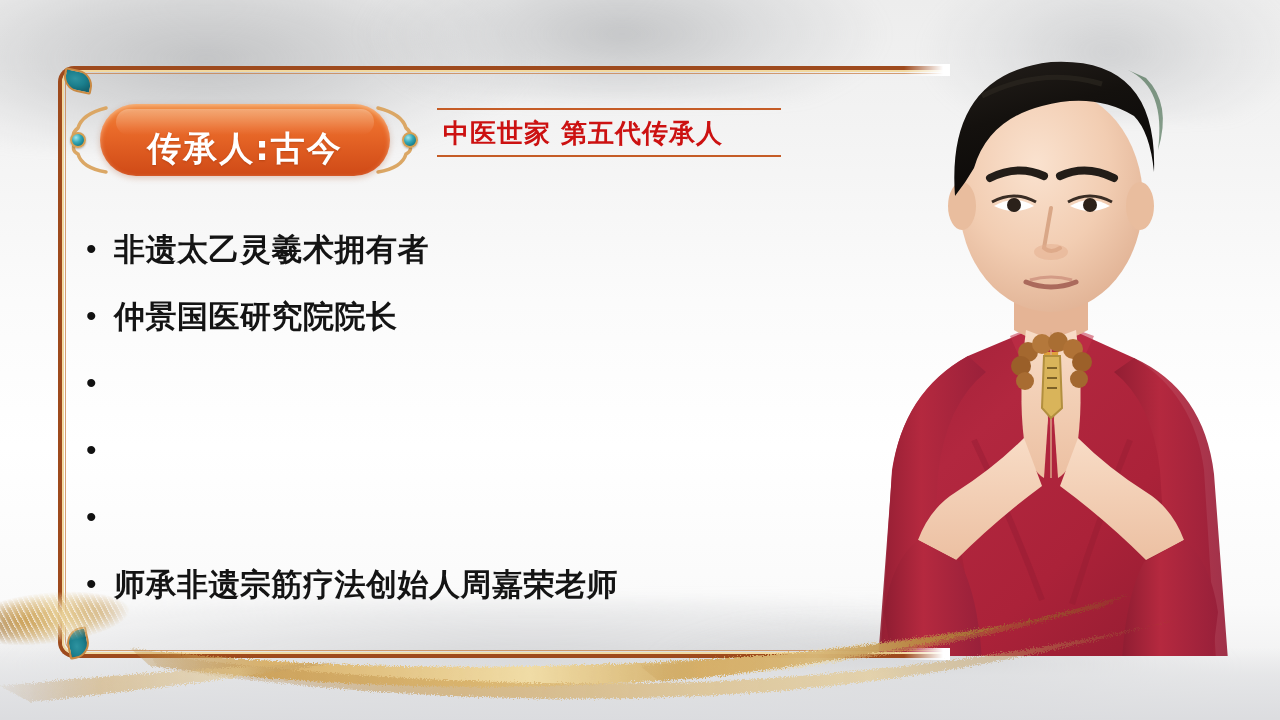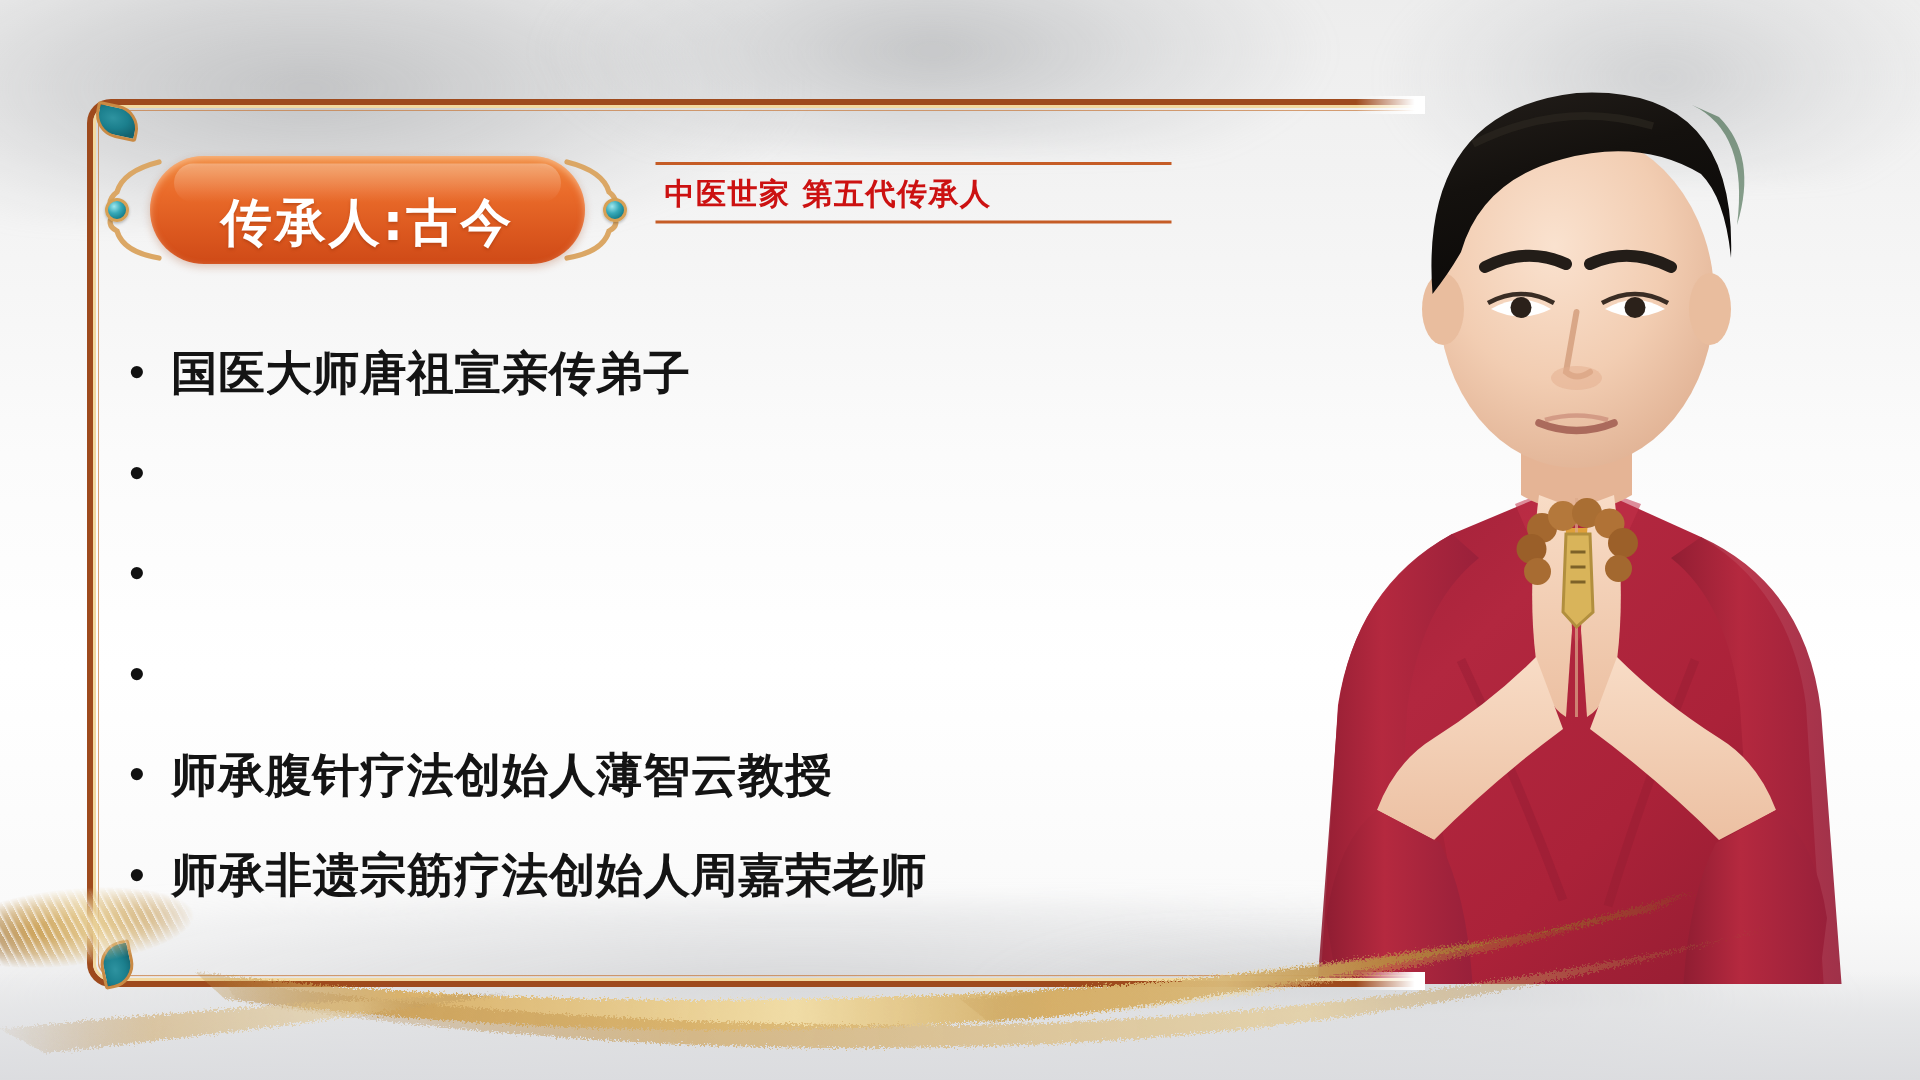--- a/index.html
+++ b/index.html
@@ -82,21 +82,21 @@
   .wing-r{left:310px;}
   .gem{position:absolute;width:16px;height:16px;border-radius:50%;
     background:radial-gradient(circle at 34% 30%,#9fe7ee 0%,#36a9b8 40%,#137b89 78%,#0c5d68 100%);
     border:2px solid #d6a055;box-sizing:border-box;box-shadow:0 1px 2px rgba(0,0,0,.25);}
   .gem-l{left:6px;top:34px;}
   .gem-r{left:338px;top:34px;}
 
   
   .subtitle{position:absolute;left:437px;top:108px;width:344px;}
   .sub-rule{height:2px;background:#c55c26;width:100%;}
-  .sub-text{color:#cc1111;font-size:20px;font-weight:bold;letter-spacing:1px;
+  .sub-text{color:#cc1111;font-size:26px;font-weight:bold;letter-spacing:1px;
     padding:6px 2px 4px 6px;white-space:nowrap;
     font-family:"DejaVu Sans","Liberation Sans",sans-serif;}
   .sub-rule-b{height:2px;background:#c55c26;width:100%;}
 
   
   .bullets{position:absolute;left:82px;top:226px;width:760px;}
   .bullet-item{display:flex;align-items:flex-start;height:67px;}
   .bullet-dot{width:32px;flex:0 0 32px;color:#111;font-size:30px;line-height:46px;text-align:left;
     padding-left:4px;box-sizing:border-box;}
   .bullet-text{color:#141414;font-size:31px;font-weight:bold;line-height:46px;white-space:nowrap;
@@ -290,34 +290,34 @@
 
   <div class="subtitle">
     <div class="sub-rule"></div>
     <div class="sub-text">中医世家  第五代传承人</div>
     <div class="sub-rule-b"></div>
   </div>
 
   <div class="bullets">
     <div class="bullet-item">
       <span class="bullet-dot">•</span>
-      <span class="bullet-text">国医大师唐祖宣亲传弟子</span>
-    </div>
-    <div class="bullet-item">
-      <span class="bullet-dot">•</span>
-    </div>
-    <div class="bullet-item">
-      <span class="bullet-dot">•</span>
-    </div>
-    <div class="bullet-item">
-      <span class="bullet-dot">•</span>
-    </div>
-    <div class="bullet-item">
-      <span class="bullet-dot">•</span>
-      <span class="bullet-text">师承腹针疗法创始人薄智云教授</span>
+      <span class="bullet-text">非遗太乙灵羲术拥有者</span>
+    </div>
+    <div class="bullet-item">
+      <span class="bullet-dot">•</span>
+      <span class="bullet-text">仲景国医研究院院长</span>
+    </div>
+    <div class="bullet-item">
+      <span class="bullet-dot">•</span>
+    </div>
+    <div class="bullet-item">
+      <span class="bullet-dot">•</span>
+    </div>
+    <div class="bullet-item">
+      <span class="bullet-dot">•</span>
     </div>
     <div class="bullet-item">
       <span class="bullet-dot">•</span>
       <span class="bullet-text">师承非遗宗筋疗法创始人周嘉荣老师</span>
     </div>
   </div>
 
 </div>
 
 </body></html>

